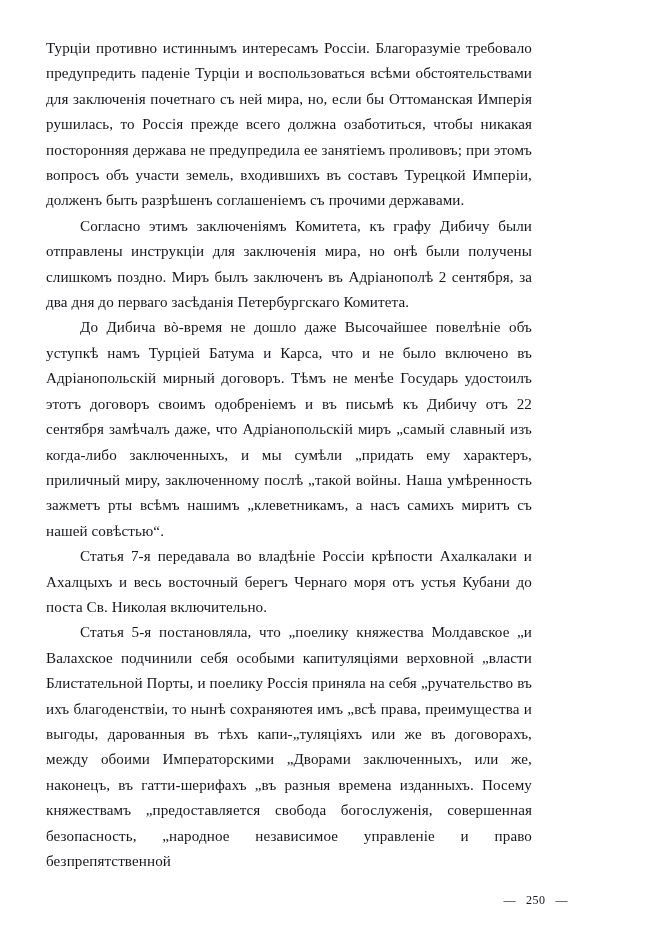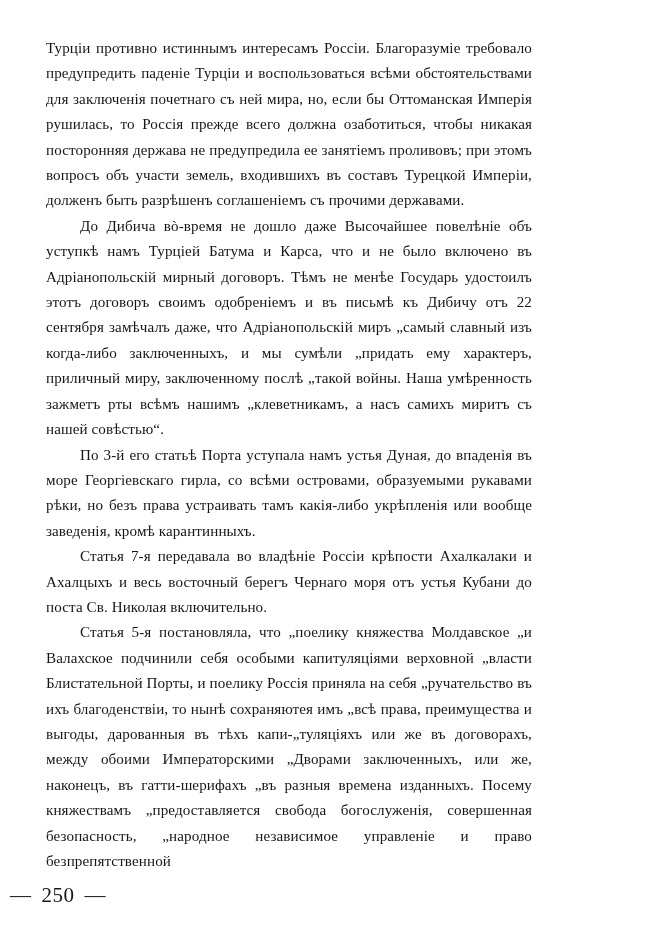--- a/index.html
+++ b/index.html
@@ -34,39 +34,39 @@
     text-align: justify;
   }
   .para.noindent {
     text-indent: 0;
   }
   .page-footer {
     position: absolute;
     left: 0;
     right: 0;
     bottom: 34px;
-    text-align: left;
-    font-size: 21px;
+    text-align: right;
+    font-size: 12px;
     letter-spacing: 0.5px;
     color: #15161a;
   }
   .page-footer .dash {
     display: inline-block;
     padding: 0 10px;
     color: #15161a;
   }
 </style>
 </head>
 <body>
 
 <div class="page">
   <div class="body-text">
     <p class="para noindent">Турціи противно истиннымъ интересамъ Россіи. Благоразуміе требовало предупредить паденіе Турціи и воспользоваться всѣми обстоятельствами для заключенія почетнаго съ ней мира, но, если бы Оттоманская Имперія рушилась, то Россія прежде всего должна озаботиться, чтобы никакая посторонняя держава не предупредила ее занятіемъ проливовъ; при этомъ вопросъ объ участи земель, входившихъ въ составъ Турецкой Имперіи, долженъ быть разрѣшенъ соглашеніемъ съ прочими державами.</p>
+    <p class="para">Согласно этимъ заключеніямъ Комитета, къ графу Дибичу были отправлены инструкціи для заключенія мира, но онѣ были получены слишкомъ поздно. Миръ былъ заключенъ въ Адріанополѣ 2 сентября, за два дня до перваго засѣданія Петербургскаго Комитета.</p>
     <p class="para">До Дибича вò-время не дошло даже Высочайшее повелѣніе объ уступкѣ намъ Турціей Батума и Карса, что и не было включено въ Адріанопольскій мирный договоръ. Тѣмъ не менѣе Государь удостоилъ этотъ договоръ своимъ одобреніемъ и въ письмѣ къ Дибичу отъ 22 сентября замѣчалъ даже, что Адріанопольскій миръ „самый славный изъ когда-либо заключенныхъ, и мы сумѣли „придать ему характеръ, приличный миру, заключенному послѣ „такой войны. Наша умѣренность зажметъ рты всѣмъ нашимъ „клеветникамъ, а насъ самихъ миритъ съ нашей совѣстью“.</p>
-    <p class="para">По 3-й его статьѣ Порта уступала намъ устья Дуная, до впаденія въ море Георгіевскаго гирла, со всѣми островами, образуемыми рукавами рѣки, но безъ права устраивать тамъ какія-либо укрѣпленія или вообще заведенія, кромѣ карантинныхъ.</p>
     <p class="para">Статья 7-я передавала во владѣніе Россіи крѣпости Ахалкалаки и Ахалцыхъ и весь восточный берегъ Чернаго моря отъ устья Кубани до поста Св. Николая включительно.</p>
     <p class="para">Статья 5-я постановляла, что „поелику княжества Молдавское „и Валахское подчинили себя особыми капитуляціями верховной „власти Блистательной Порты, и поелику Россія приняла на себя „ручательство въ ихъ благоденствіи, то нынѣ сохраняютея имъ „всѣ права, преимущества и выгоды, дарованныя въ тѣхъ капи-„туляціяхъ или же въ договорахъ, между обоими Императорскими „Дворами заключенныхъ, или же, наконецъ, въ гатти-шерифахъ „въ разныя времена изданныхъ. Посему княжествамъ „предоставляется свобода богослуженія, совершенная безопасность, „народное независимое управленіе и право безпрепятственной</p>
   </div>
 
   <div class="page-footer">
     <span class="dash">—</span><span>250</span><span class="dash">—</span>
   </div>
 </div>
 
 </body></html>

